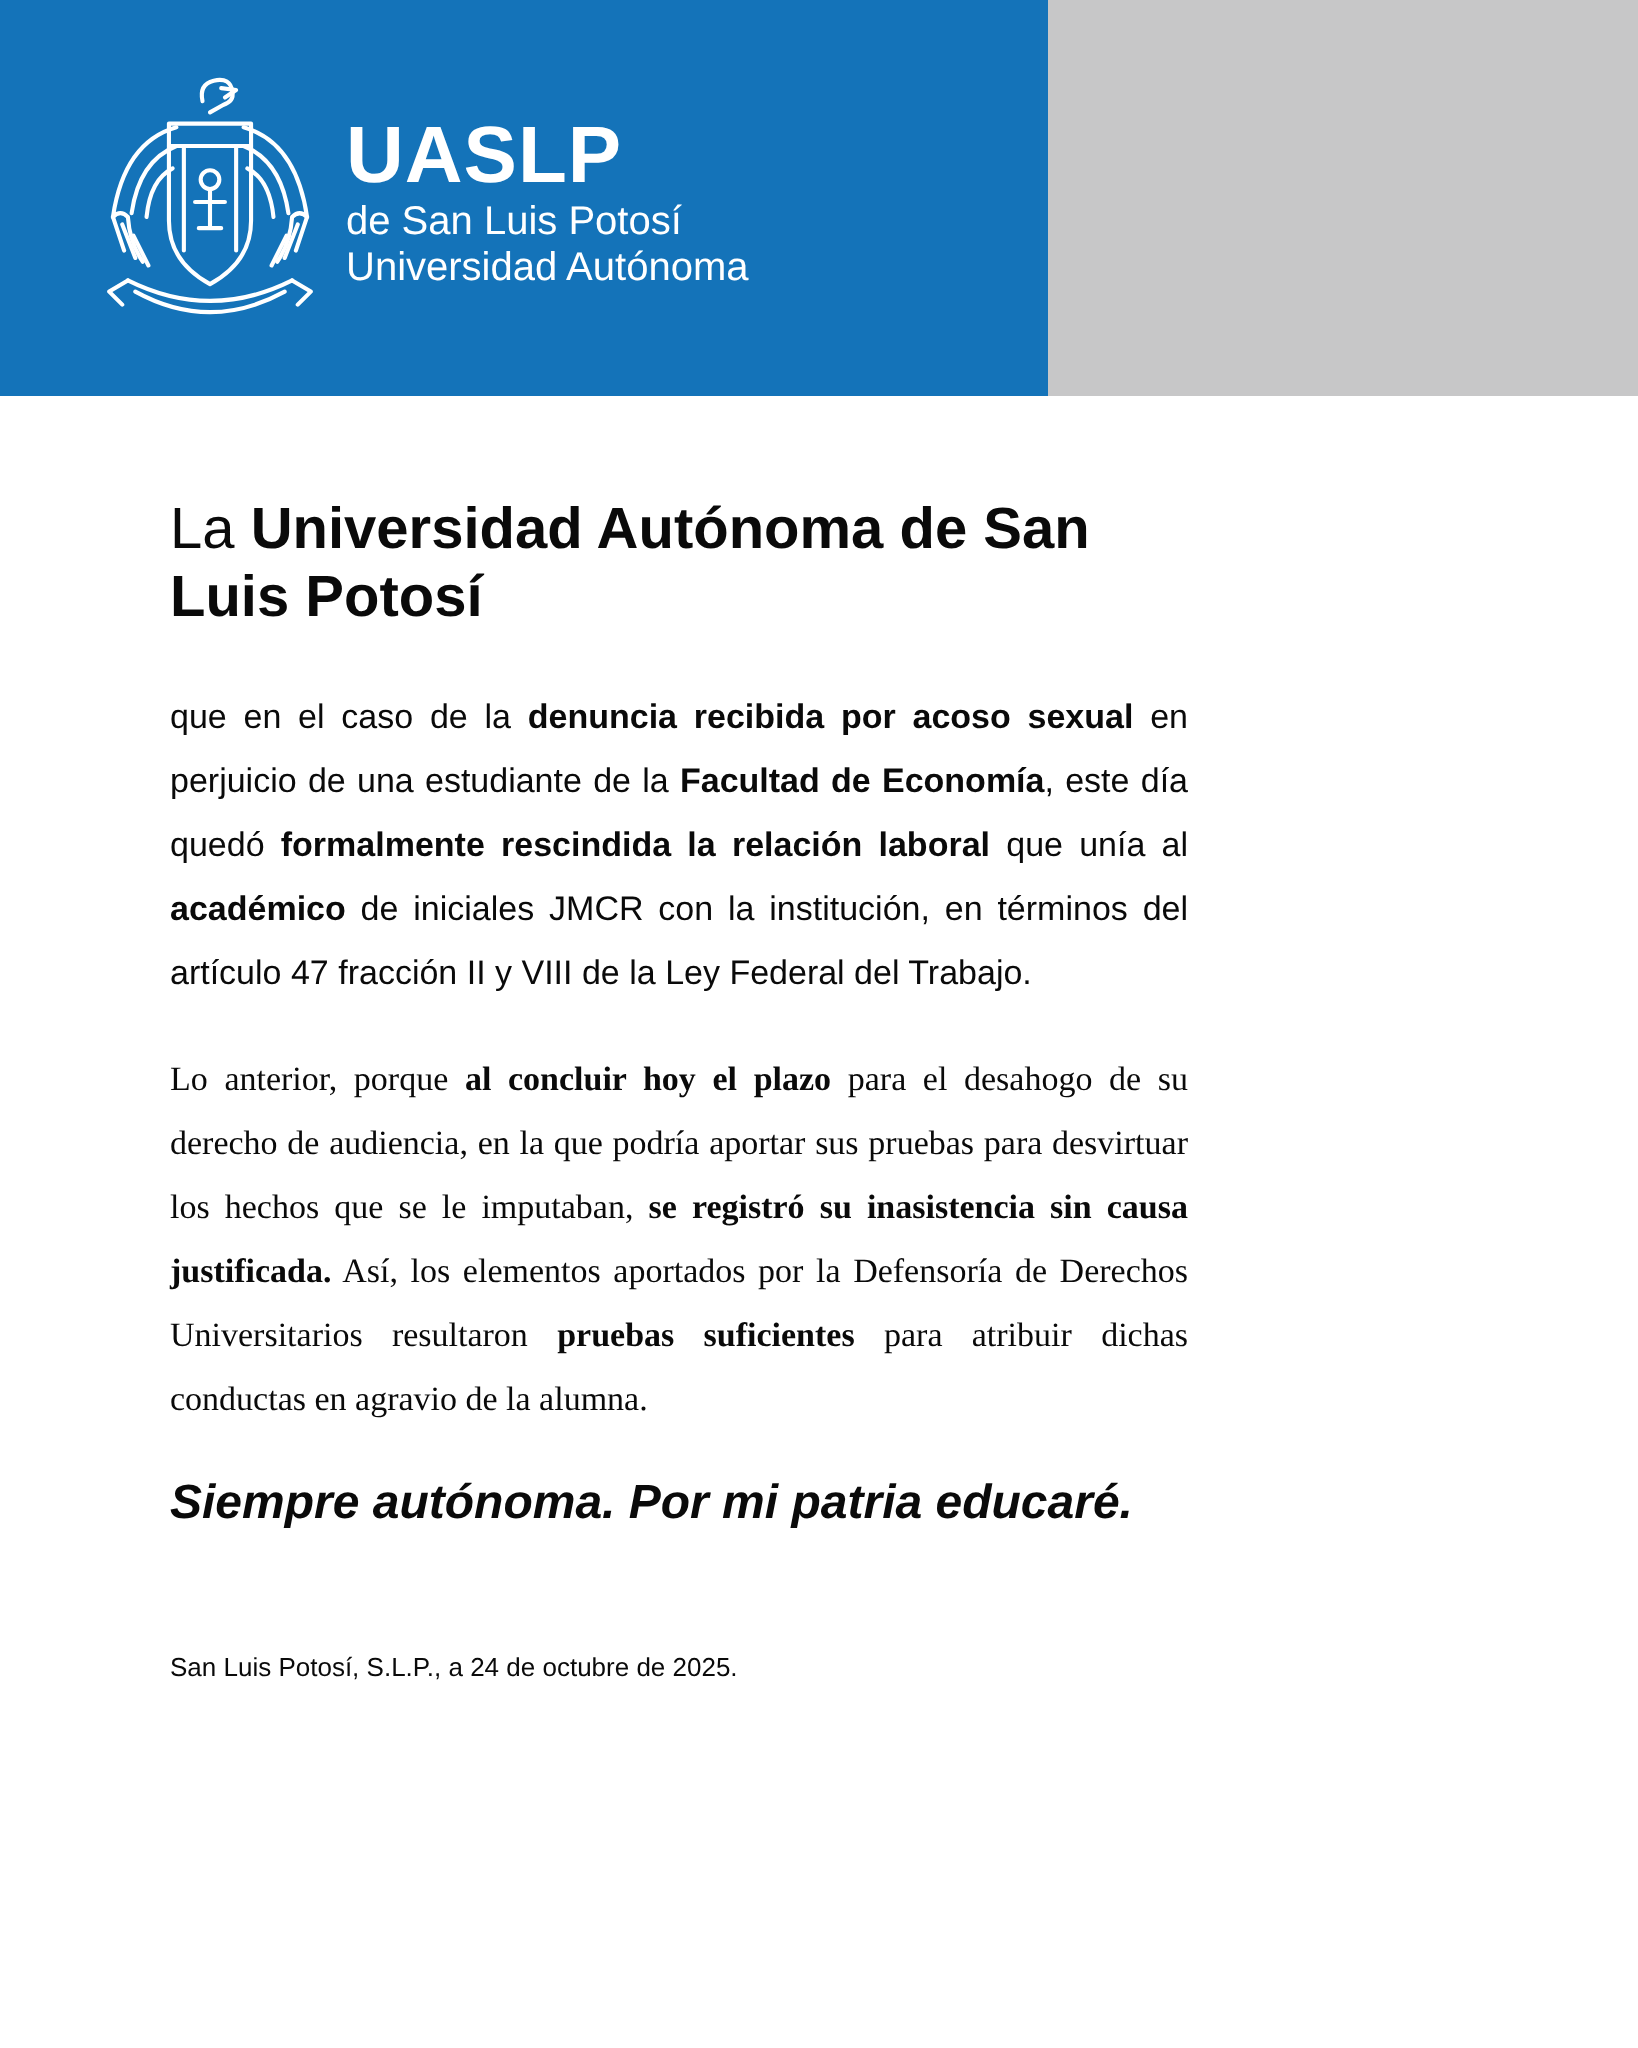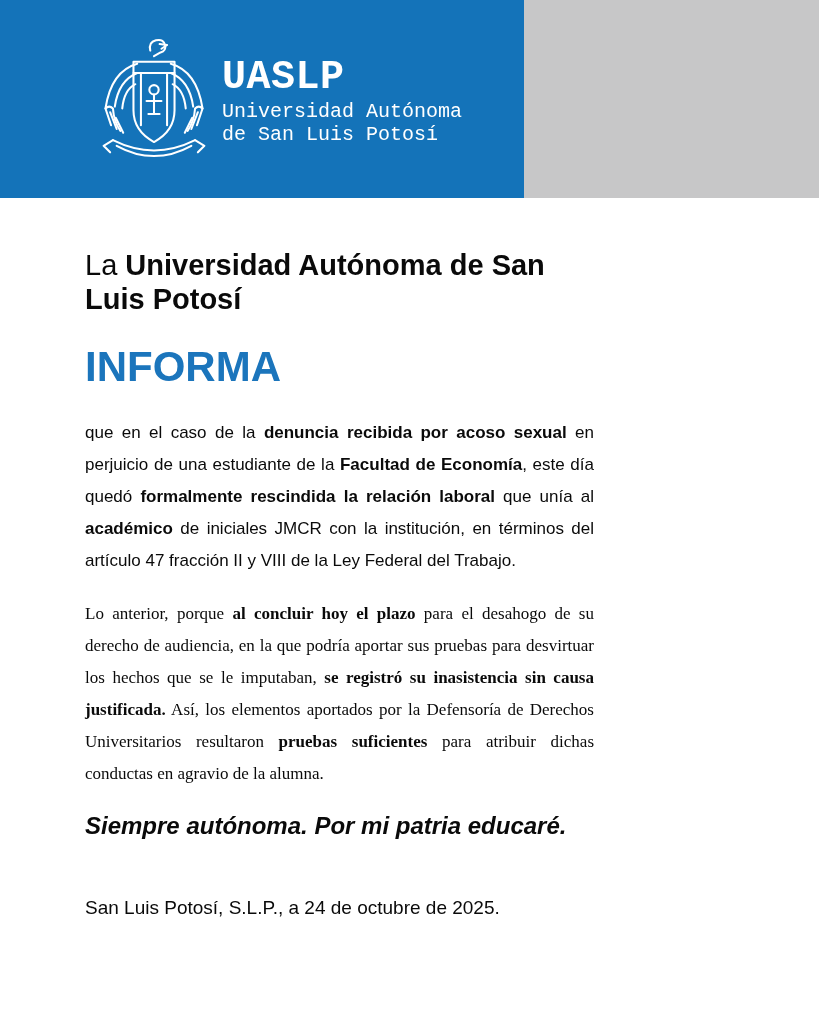--- a/index.html
+++ b/index.html
@@ -13,23 +13,22 @@
   }
   
   .header{
     display:flex;
     width:819px;height:198px;
   }
   .header-blue{
     width:524px;height:198px;
     background:var(--brand-blue,#1473b9);
     display:flex;
-    padding-left:98px;
+    padding-left:49px;
     box-sizing:border-box;
-    font-family:Liberation Mono, monospace;
   }
   .header-gray{
     flex:1;height:198px;
     background:var(--header-gray,#c7c7c8);
   }
   .crest{
     margin-top:33px;
     width:112px;height:136px;
     flex:0 0 auto;
   }
@@ -80,21 +79,21 @@
   .para + .para{margin-top:21px;font-family:Liberation Serif, serif;}
   .motto{
     margin-top:22px;
     font-size:24px;
     line-height:28px;
     font-weight:bold;
     font-style:italic;
   }
   .dateline{
     margin-top:56px;
-    font-size:19px;
+    font-size:13px;
     line-height:24px;
   }
 </style>
 </head>
 <body style="--brand-blue: #1473b9; --headline-blue: #1b75bc; --header-gray: #c7c7c8;">
 
 <div class="header">
   <div class="header-blue">
     <svg class="crest" viewBox="0 0 120 140" fill="none" stroke="#ffffff" stroke-width="2.2" stroke-linecap="round" stroke-linejoin="round">
 
@@ -117,31 +116,30 @@
 
       <circle cx="60" cy="58" r="5"></circle>
       <path d="M60 63 V84 M52 70 H68 M54 84 H66"></path>
 
       <path d="M16 112 Q60 134 104 112"></path>
       <path d="M20 118 Q60 140 100 118"></path>
       <path d="M16 112 l-10 6 l7 7 M104 112 l10 6 l-7 7"></path>
     </svg>
     <div class="wordmark">
       <div class="acronym">UASLP</div>
+      <div class="subname">de San Luis Potosí</div>
       <div class="subname">Universidad Autónoma</div>
-      <div class="subname">de San Luis Potosí</div>
     </div>
   </div>
   <div class="header-gray"></div>
 </div>
 
 <div class="content">
   <div class="intro"><span>La </span><span class="b">Universidad Autónoma de San Luis Potosí</span></div>
 
-  <div class="headline">INFORMA</div>
 
   <div class="para"><span>que en el caso de la </span><span class="b">denuncia recibida por acoso sexual</span><span> en perjuicio de una estudiante de la </span><span class="b">Facultad de Economía</span><span>, este día quedó </span><span class="b">formalmente rescindida la relación laboral</span><span> que unía al </span><span class="b">académico</span><span> de iniciales JMCR con la institución, en términos del artículo 47 fracción II y VIII de la Ley Federal del Trabajo.</span></div>
 
   <div class="para"><span>Lo anterior, porque </span><span class="b">al concluir hoy el plazo</span><span> para el desahogo de su derecho de audiencia, en la que podría aportar sus pruebas para desvirtuar los hechos que se le imputaban, </span><span class="b">se registró su inasistencia sin causa justificada.</span><span> Así, los elementos aportados por la Defensoría de Derechos Universitarios resultaron </span><span class="b">pruebas suficientes</span><span> para atribuir dichas conductas en agravio de la alumna.</span></div>
 
   <div class="motto">Siempre autónoma. Por mi patria educaré.</div>
 
   <div class="dateline">San Luis Potosí, S.L.P., a 24 de octubre de 2025.</div>
 </div>
 

